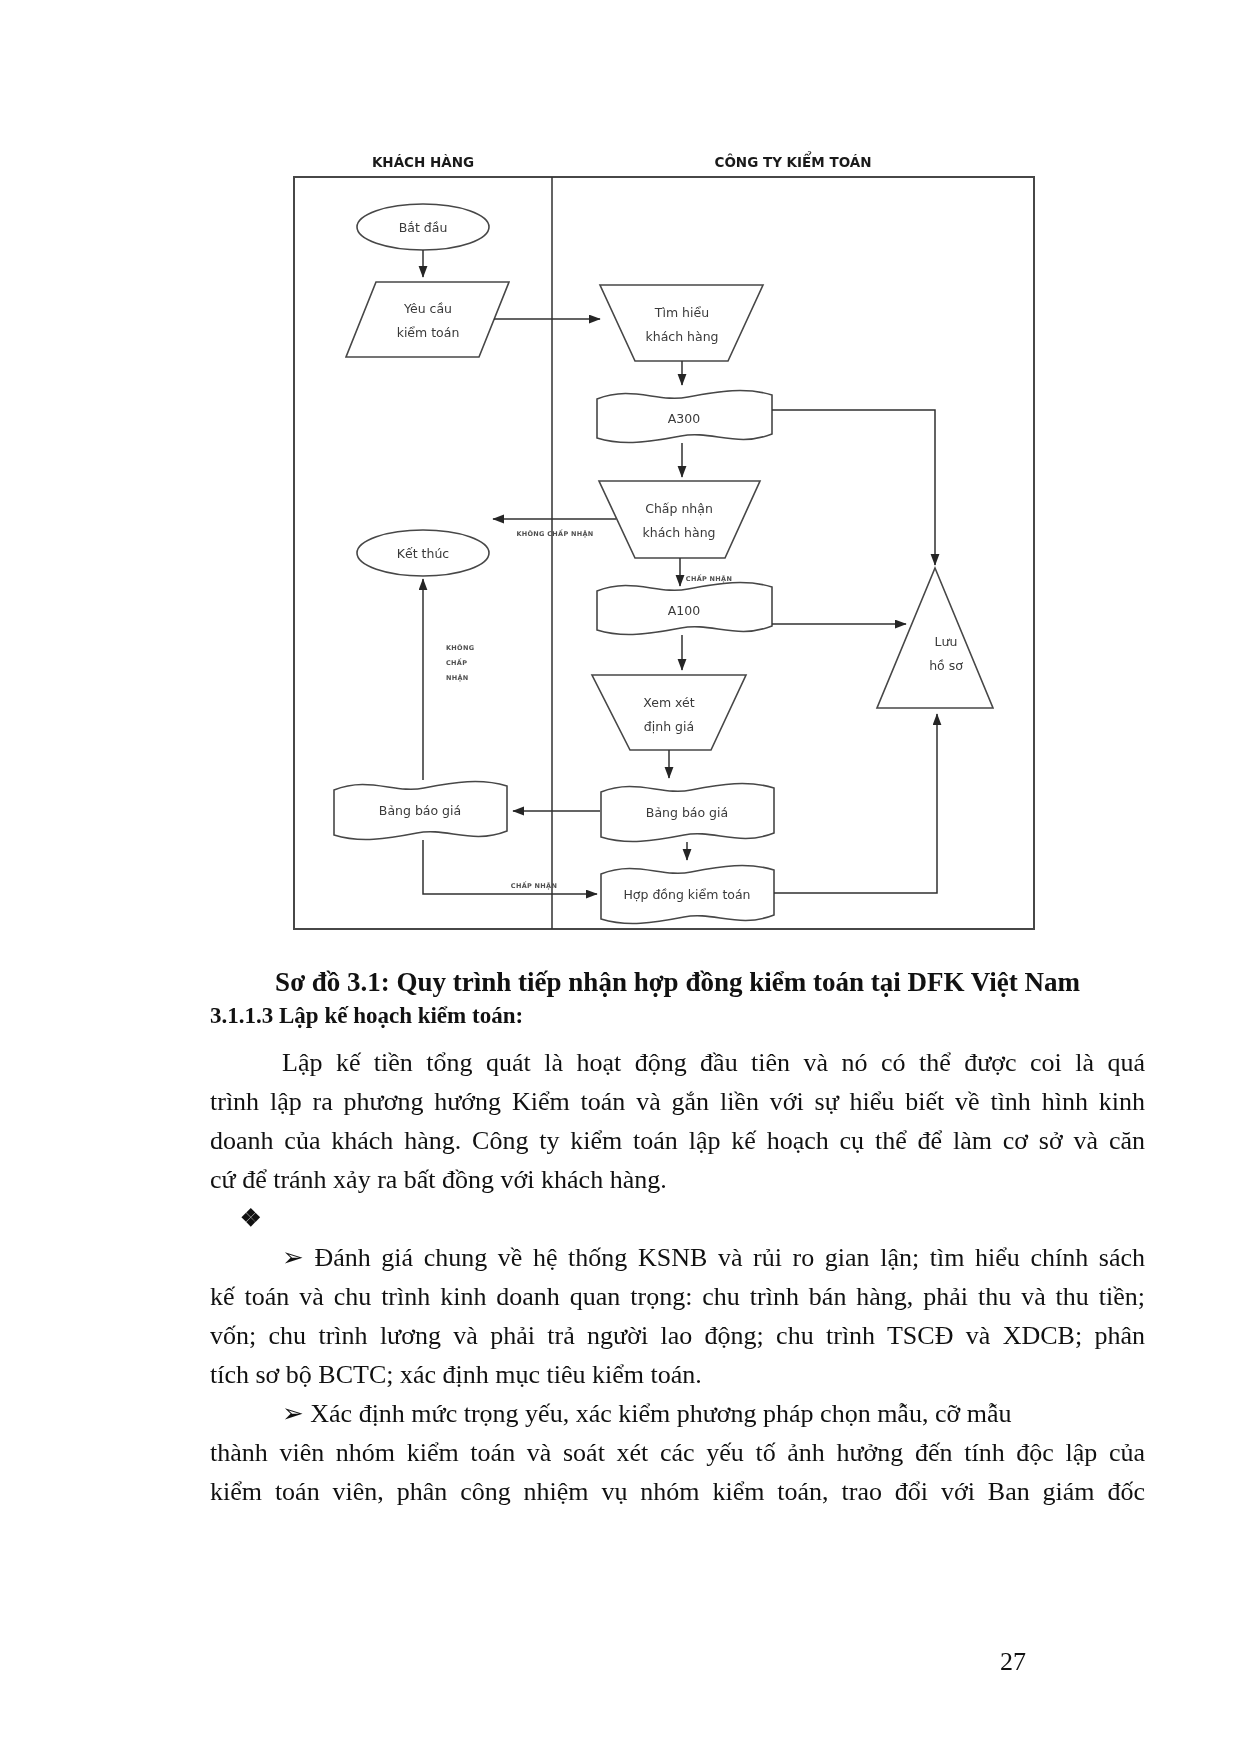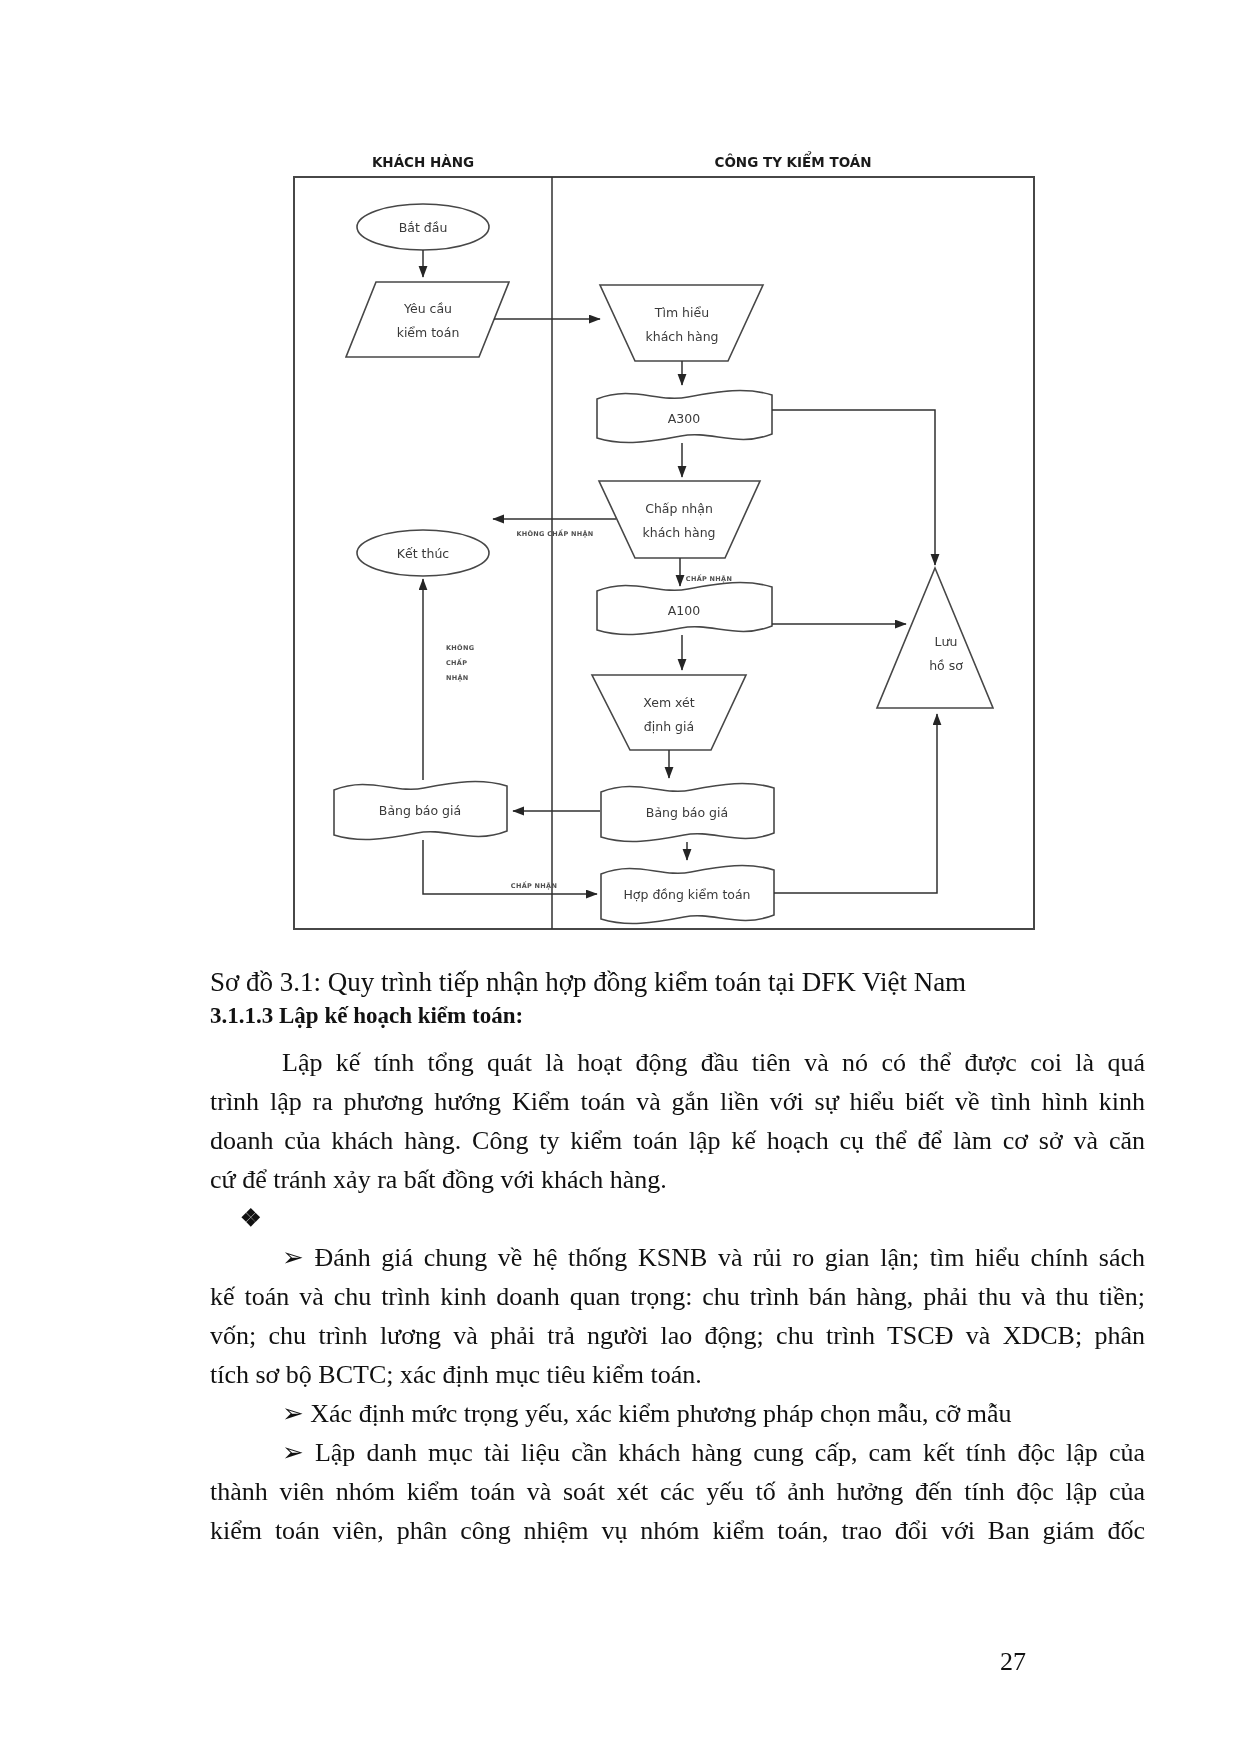--- a/index.html
+++ b/index.html
@@ -9,22 +9,22 @@
   #flow{position:absolute;left:294px;top:143px;width:584px;height:786px;}
   #flow svg{display:block;width:740px;height:786px;overflow:visible;}
   .lane-hdr{font-family:"DejaVu Sans",sans-serif;font-size:13.5px;font-weight:bold;fill:#1a1a1a;}
   .shape{fill:#ffffff;stroke:#474747;stroke-width:1.6;}
   .edge{fill:none;stroke:#303030;stroke-width:1.5;}
   .ntext{font-family:"DejaVu Sans",sans-serif;font-size:12.5px;fill:#3a3a3a;text-anchor:middle;}
   .tiny{font-family:"DejaVu Sans",sans-serif;font-size:6.5px;font-weight:bold;fill:#4f4f4f;
         text-anchor:middle;letter-spacing:.3px;}
   .tiny.left{text-anchor:start;}
   
-  .caption{position:absolute;left:210px;top:962px;width:935px;
-           font-weight:normal;font-size:27px;line-height:40px;}
+  .caption{position:absolute;left:210px;top:962px;width:935px;text-align:center;
+           font-weight:bold;font-size:27px;line-height:40px;}
   .heading{position:absolute;left:210px;top:996px;width:935px;
            font-weight:bold;font-size:23px;line-height:40px;}
   #bodytext{position:absolute;left:210px;top:1043px;width:935px;font-size:26px;}
   .bline{height:39px;line-height:39px;white-space:nowrap;}
   .j{white-space:normal;text-align:justify;text-align-last:justify;}
   .ind{text-indent:72px;}
   .subhead{font-weight:bold;display:flex;}
   .subhead .glyph{width:52px;padding-left:30px;font-size:24px;}
   .pageno{position:absolute;left:1000px;top:1642px;width:120px;text-align:left;
           font-size:26px;line-height:40px;}
@@ -118,35 +118,34 @@
       <polygon class="shape" points="641,391 583,531 699,531"></polygon>
       <text class="ntext" x="652" y="469">Lưu</text>
       <text class="ntext" x="652" y="493">hồ sơ</text>
     </svg>
   </div>
 
   <div class="caption">Sơ đồ 3.1: Quy trình tiếp nhận hợp đồng kiểm toán tại DFK Việt Nam</div>
   <div class="heading">3.1.1.3 Lập kế hoạch kiểm toán:</div>
 
   <div id="bodytext">
-    <div class="bline j ind">Lập kế tính tổng quát là hoạt động đầu tiên và nó có thể được coi là quá</div>
+    <div class="bline j ind">Lập kế tiền tổng quát là hoạt động đầu tiên và nó có thể được coi là quá</div>
     <div class="bline j">trình lập ra phương hướng Kiểm toán và gắn liền với sự hiểu biết về tình hình kinh</div>
     <div class="bline j">doanh của khách hàng. Công ty kiểm toán lập kế hoạch cụ thể để làm cơ sở và căn</div>
     <div class="bline">cứ để tránh xảy ra bất đồng với khách hàng.</div>
 
     <div class="bline subhead">
       <span class="glyph">❖</span>
     </div>
 
     <div class="bline j ind">➢ Đánh giá chung về hệ thống KSNB và rủi ro gian lận; tìm hiểu chính sách</div>
     <div class="bline j">kế toán và chu trình kinh doanh quan trọng: chu trình bán hàng, phải thu và thu tiền;</div>
     <div class="bline j">vốn; chu trình lương và phải trả người lao động; chu trình TSCĐ và XDCB; phân</div>
     <div class="bline">tích sơ bộ BCTC; xác định mục tiêu kiểm toán.</div>
 
     <div class="bline ind">➢ Xác định mức trọng yếu, xác kiểm phương pháp chọn mẫu, cỡ mẫu</div>
 
-    <div class="bline j ind">➢ Lập danh mục tài liệu cần khách hàng cung cấp, cam kết tính độc lập của</div>
     <div class="bline j">thành viên nhóm kiểm toán và soát xét các yếu tố ảnh hưởng đến tính độc lập của</div>
     <div class="bline j">kiểm toán viên, phân công nhiệm vụ nhóm kiểm toán, trao đổi với Ban giám đốc</div>
   </div>
 
   <div class="pageno">27</div>
 </div>
 
 </body></html>

